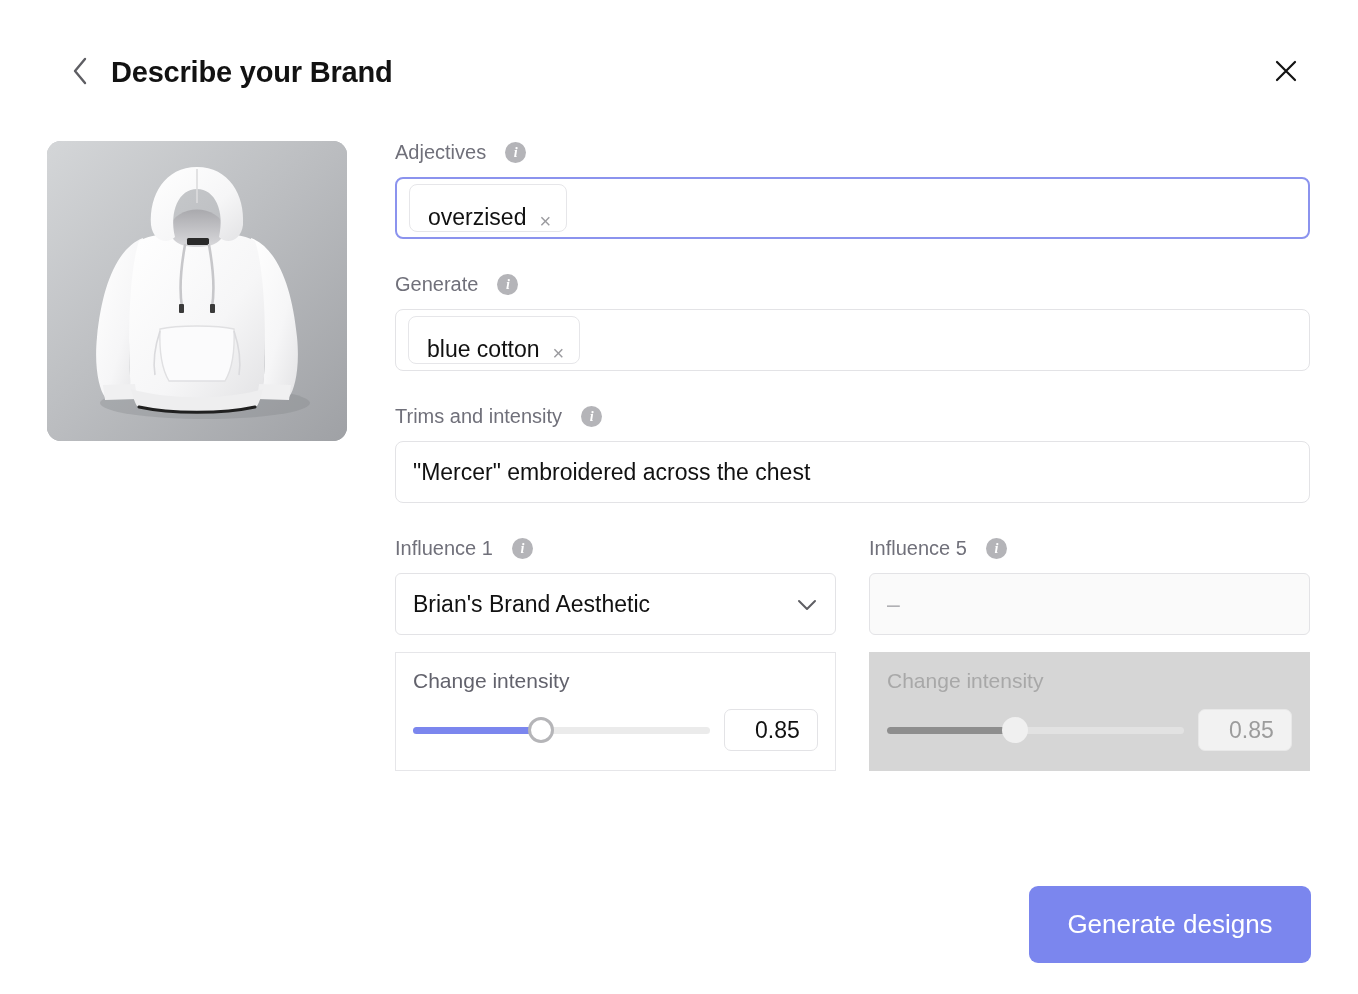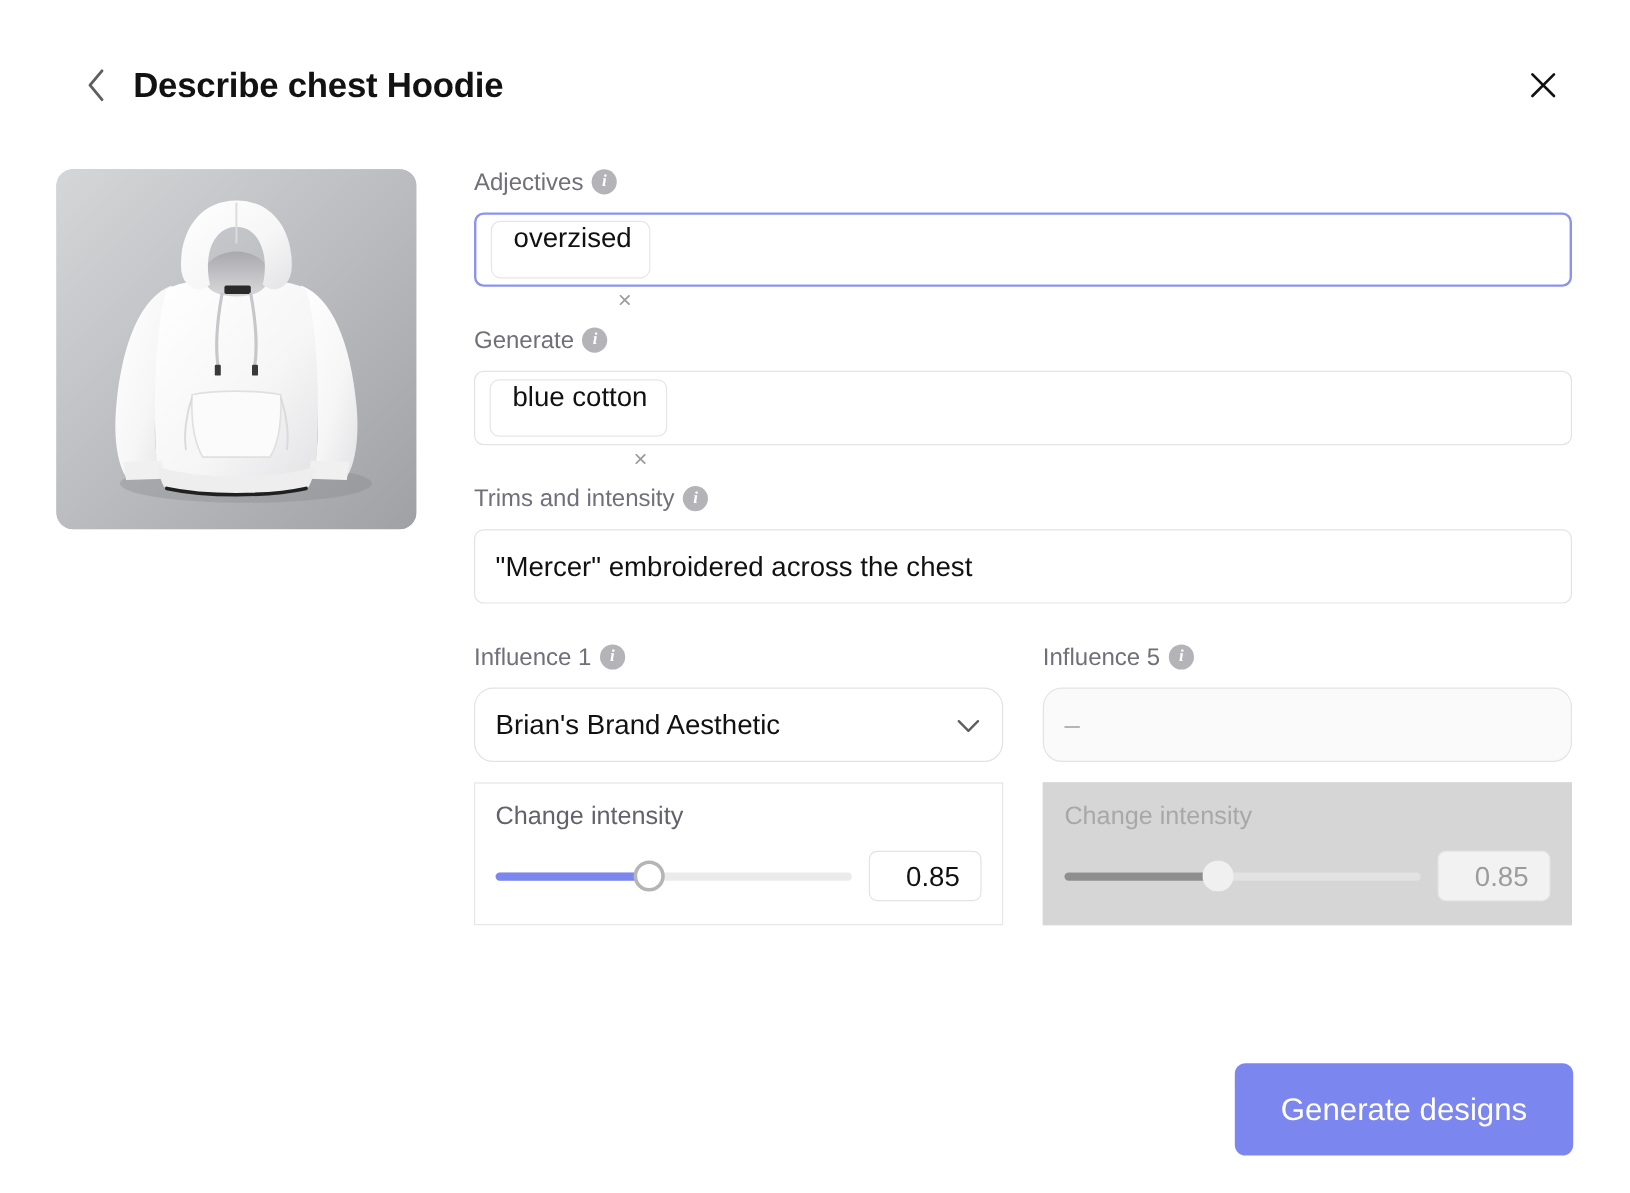--- a/index.html
+++ b/index.html
@@ -82,22 +82,22 @@
   
   .form {
     position: absolute;
     left: 395px;
     top: 141px;
     width: 915px;
   }
 
   .field-label {
     display: flex;
-    align-items: flex-start;
-    gap: 7px;
+    align-items: center;
+    gap: 19px;
     font-size: 20px;
     color: #70707a;
     margin-bottom: 13px;
     font-weight: normal;
   }
   .field-label.disabled { color: #70707a; }
 
   .info-icon {
     width: 21px;
     height: 21px;
@@ -126,30 +126,29 @@
     align-items: center;
     padding: 0 12px;
     cursor: text;
   }
   .token-input.focused {
     border: 2px solid #8b93ee;
   }
   .token {
     display: inline-flex;
     align-items: flex-end;
-    gap: 29px;
+    gap: 13px;
     height: 46px;
     padding: 0 15px 0 18px;
     border: 1px solid #e6e6e9;
     border-radius: 8px;
     background: #ffffff;
     font-size: 23px;
     color: #111111;
     white-space: nowrap;
-    flex-direction: column;
   }
   .token-x {
     color: #9b9b9f;
     font-size: 20px;
     line-height: 1;
     cursor: pointer;
   }
 
   
   .text-input {
@@ -172,21 +171,21 @@
     display: flex;
     gap: 33px;
   }
   .col { width: 441px; }
 
   .select-box {
     width: 441px;
     height: 62px;
     box-sizing: border-box;
     border: 1px solid #e3e3e6;
-    border-radius: 16px;
+    border-radius: 6px;
     background: #ffffff;
     display: flex;
     align-items: center;
     justify-content: space-between;
     padding: 0 17px;
     font-size: 23px;
     color: #111111;
     cursor: pointer;
   }
   .select-box.disabled {
@@ -305,21 +304,21 @@
 
 <div class="header">
   <button class="back-btn">
     <span>
       <svg width="20" height="30" viewBox="0 0 20 30" fill="none">
         <path d="M15 3 L5 15 L15 27" stroke="#5e5e63" stroke-width="2.4" stroke-linecap="round" stroke-linejoin="round"></path>
       </svg>
     </span>
   </button>
 
-  <div class="page-title">Describe chest Hoodie</div>
+  <div class="page-title">Describe your Brand</div>
 
   <button class="close-btn">
     <span>
       <svg width="26" height="26" viewBox="0 0 26 26" fill="none">
         <path d="M4 4 L22 22 M22 4 L4 22" stroke="#121212" stroke-width="2.2" stroke-linecap="round"></path>
       </svg>
     </span>
   </button>
 </div>
 

